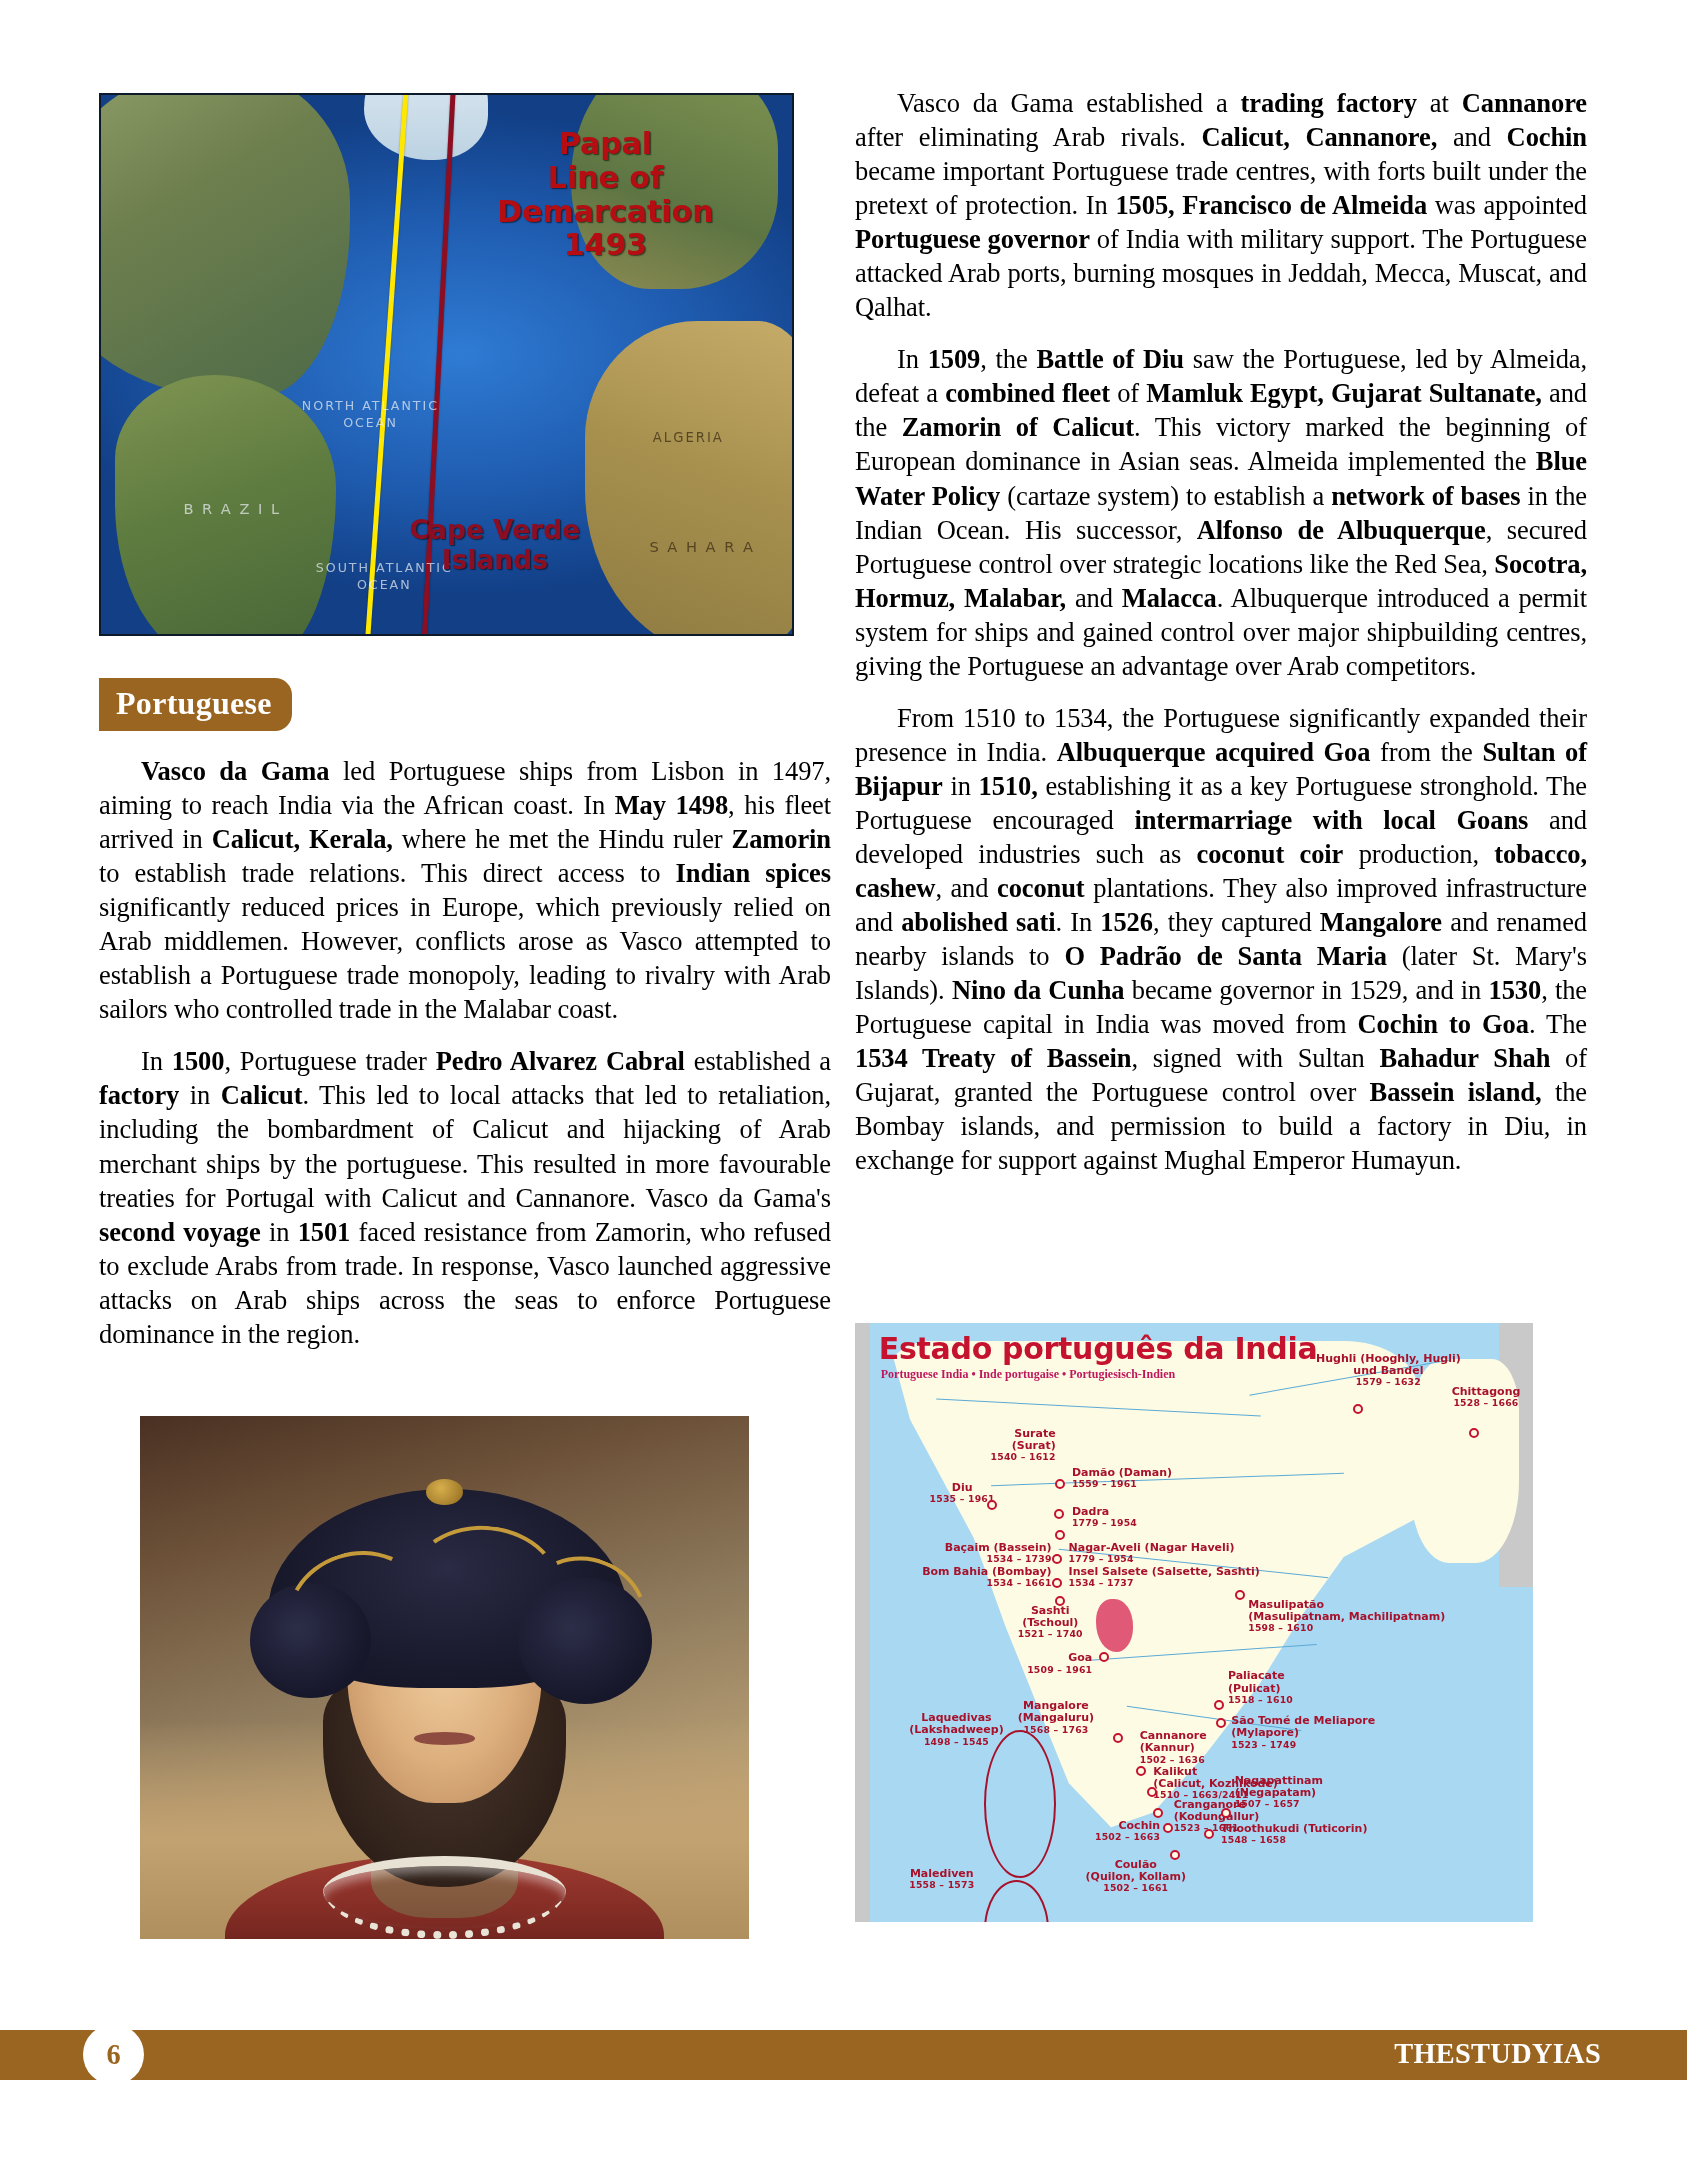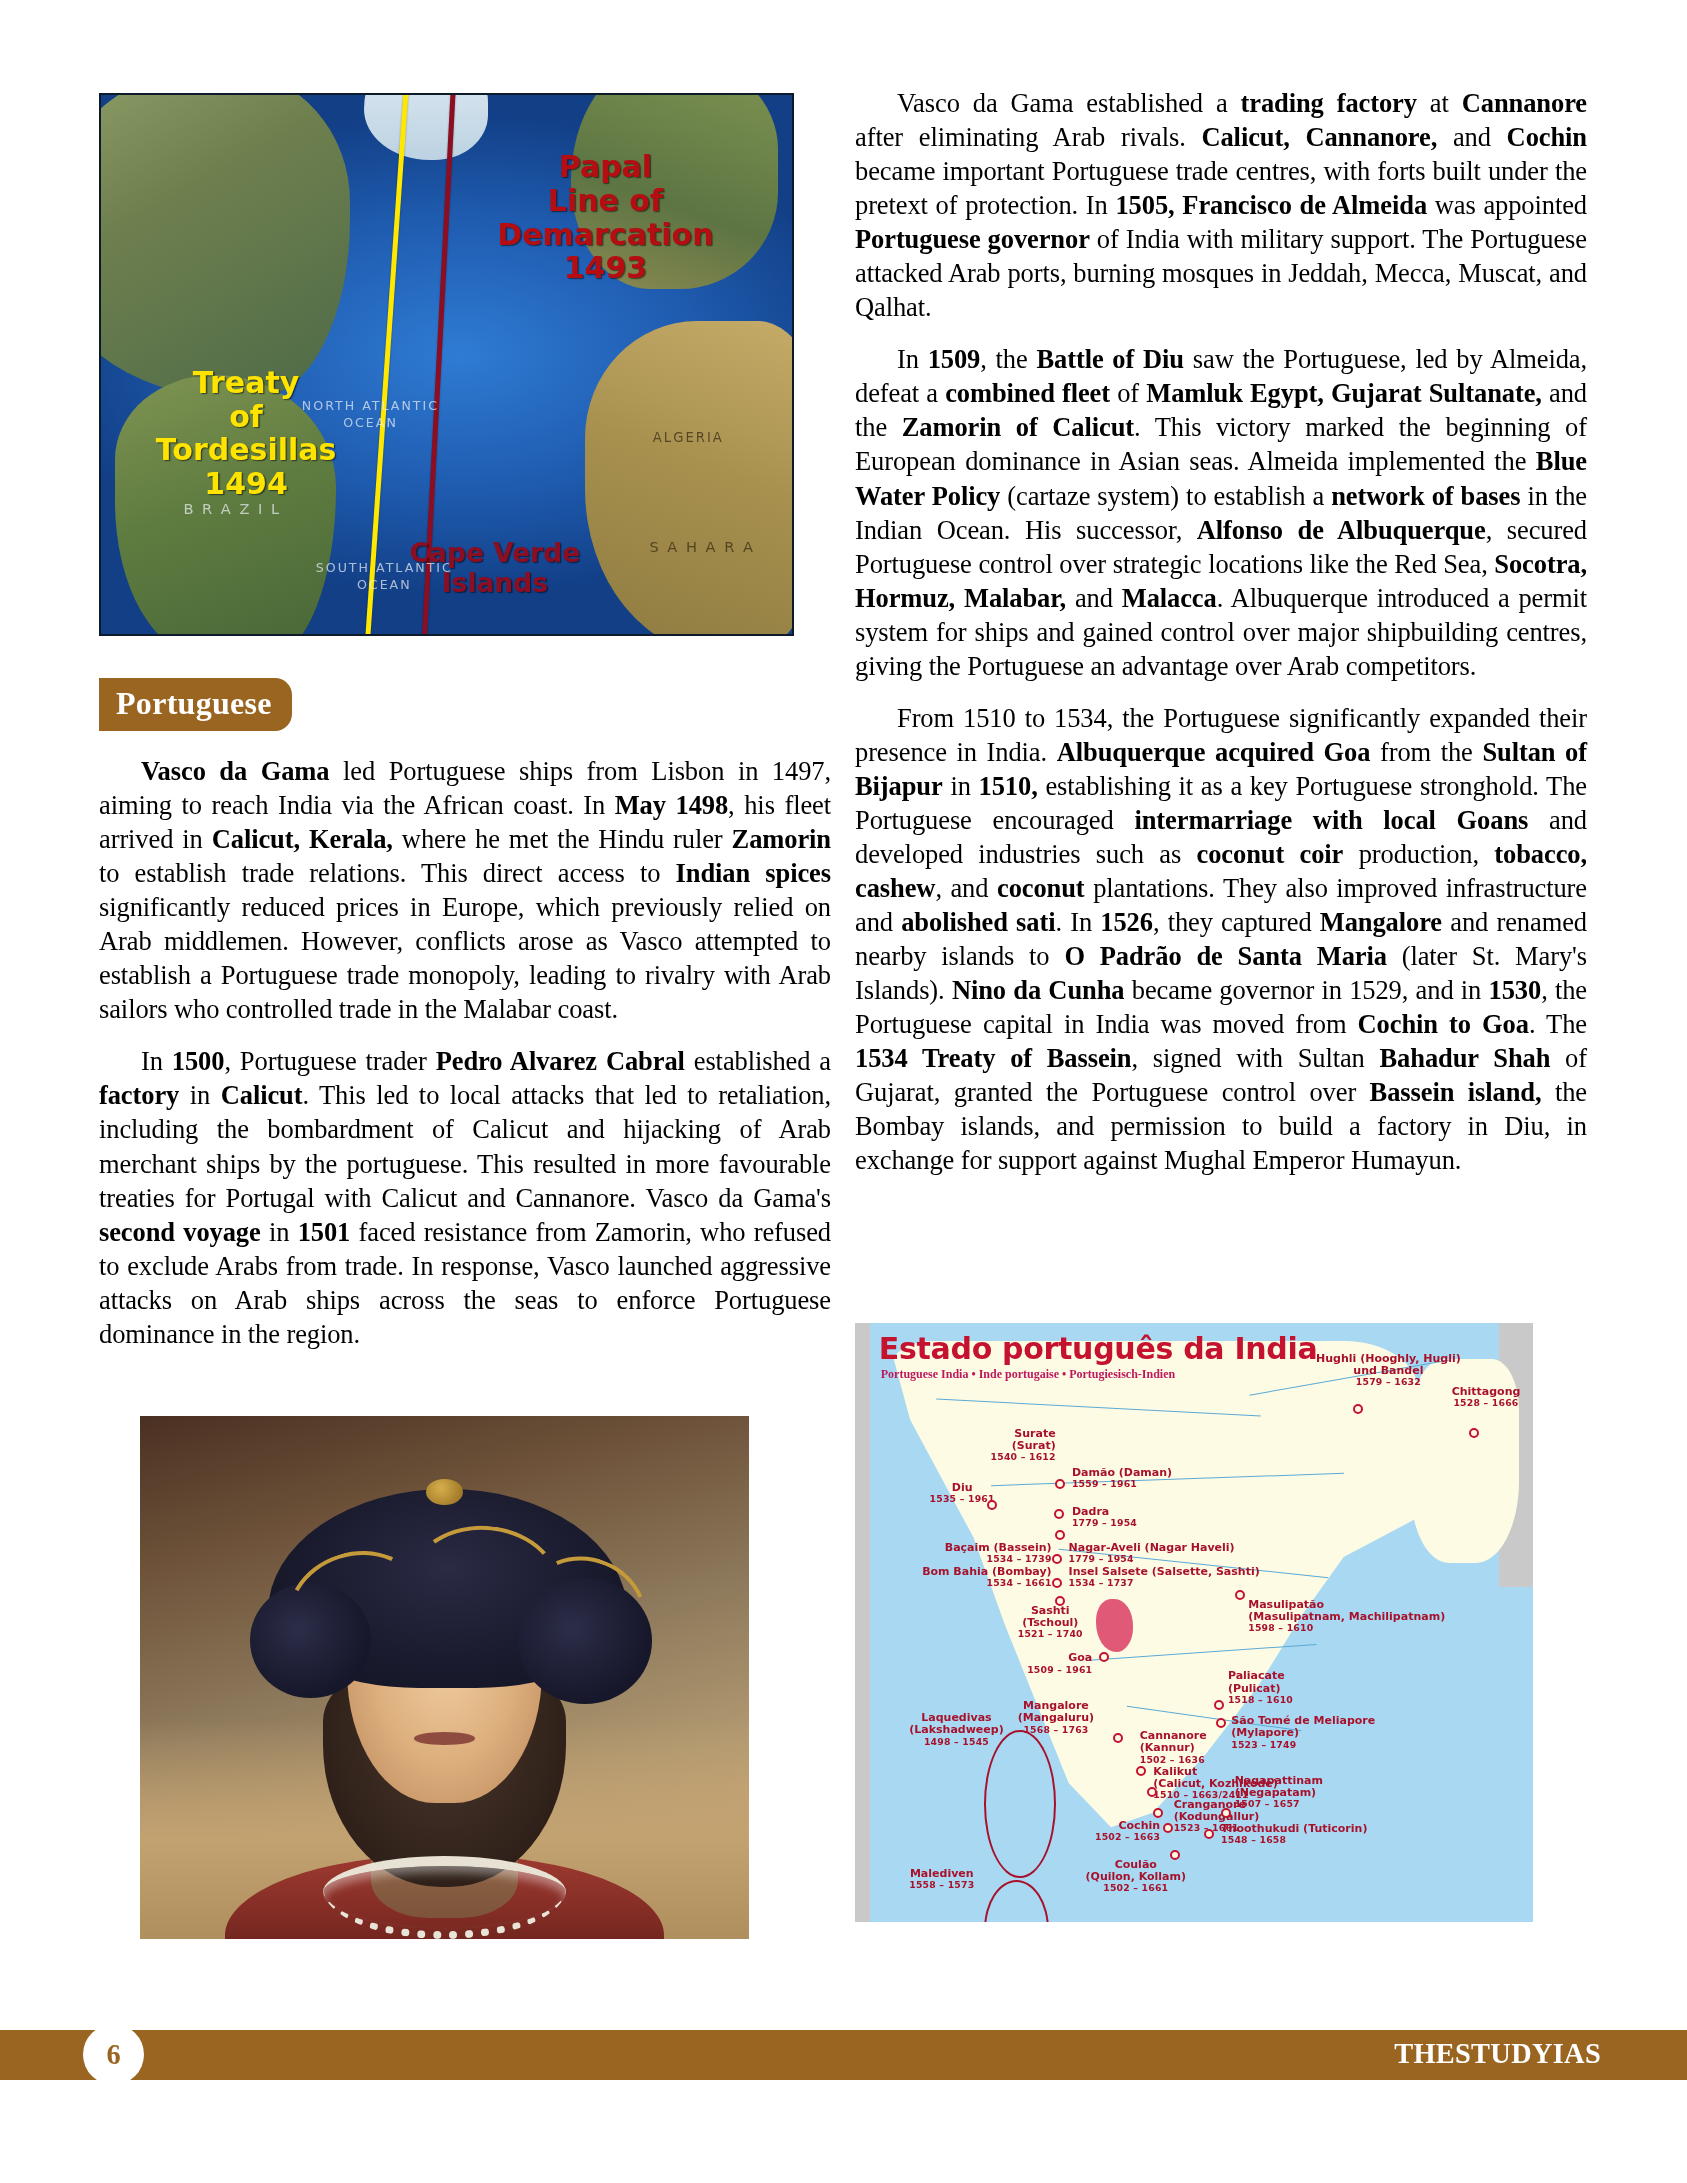--- a/index.html
+++ b/index.html
@@ -103,21 +103,20 @@
     transform: rotate(3deg);
     box-shadow: 0 0 2px rgba(0,0,0,.35);
   }
   .mt-label {
     position: absolute;
     font-family: "DejaVu Sans", sans-serif;
     font-weight: 700;
     text-align: center;
     line-height: 1.12;
     text-shadow: 1.3px 1.3px 1.3px rgba(0,0,0,.55);
-    margin-top: 23px;
   }
   .mt-papal {
     left: 52%; top: 6%; width: 42%;
     color: #b50d12; font-size: 30px;
   }
   .mt-treaty {
     left: 4%; top: 46%; width: 34%;
     color: #ffe400; font-size: 30px;
   }
   .mt-capeverde {
@@ -423,26 +422,20 @@
       <div class="mt-minor" style="left:74%; top:62%; width:22%; font-size:13.2px; color:rgba(60,45,20,.75);">ALGERIA</div>
       <div class="mt-minor" style="left:76%; top:82%; width:22%; font-size:14.6px; color:rgba(60,45,20,.75);">S A H A R A</div>
 
       <div class="mt-label mt-papal">
         <div>Papal</div>
         <div>Line of</div>
         <div>Demarcation</div>
         <div>1493</div>
       </div>
 
-      <div class="mt-label mt-treaty">
-        <div>Treaty</div>
-        <div>of</div>
-        <div>Tordesillas</div>
-        <div>1494</div>
-      </div>
 
       <div class="mt-label mt-capeverde">
         <div>Cape Verde</div>
         <div>Islands</div>
       </div>
     </div>
   </div>
 
   <div class="tag-portuguese">Portuguese</div>
 

